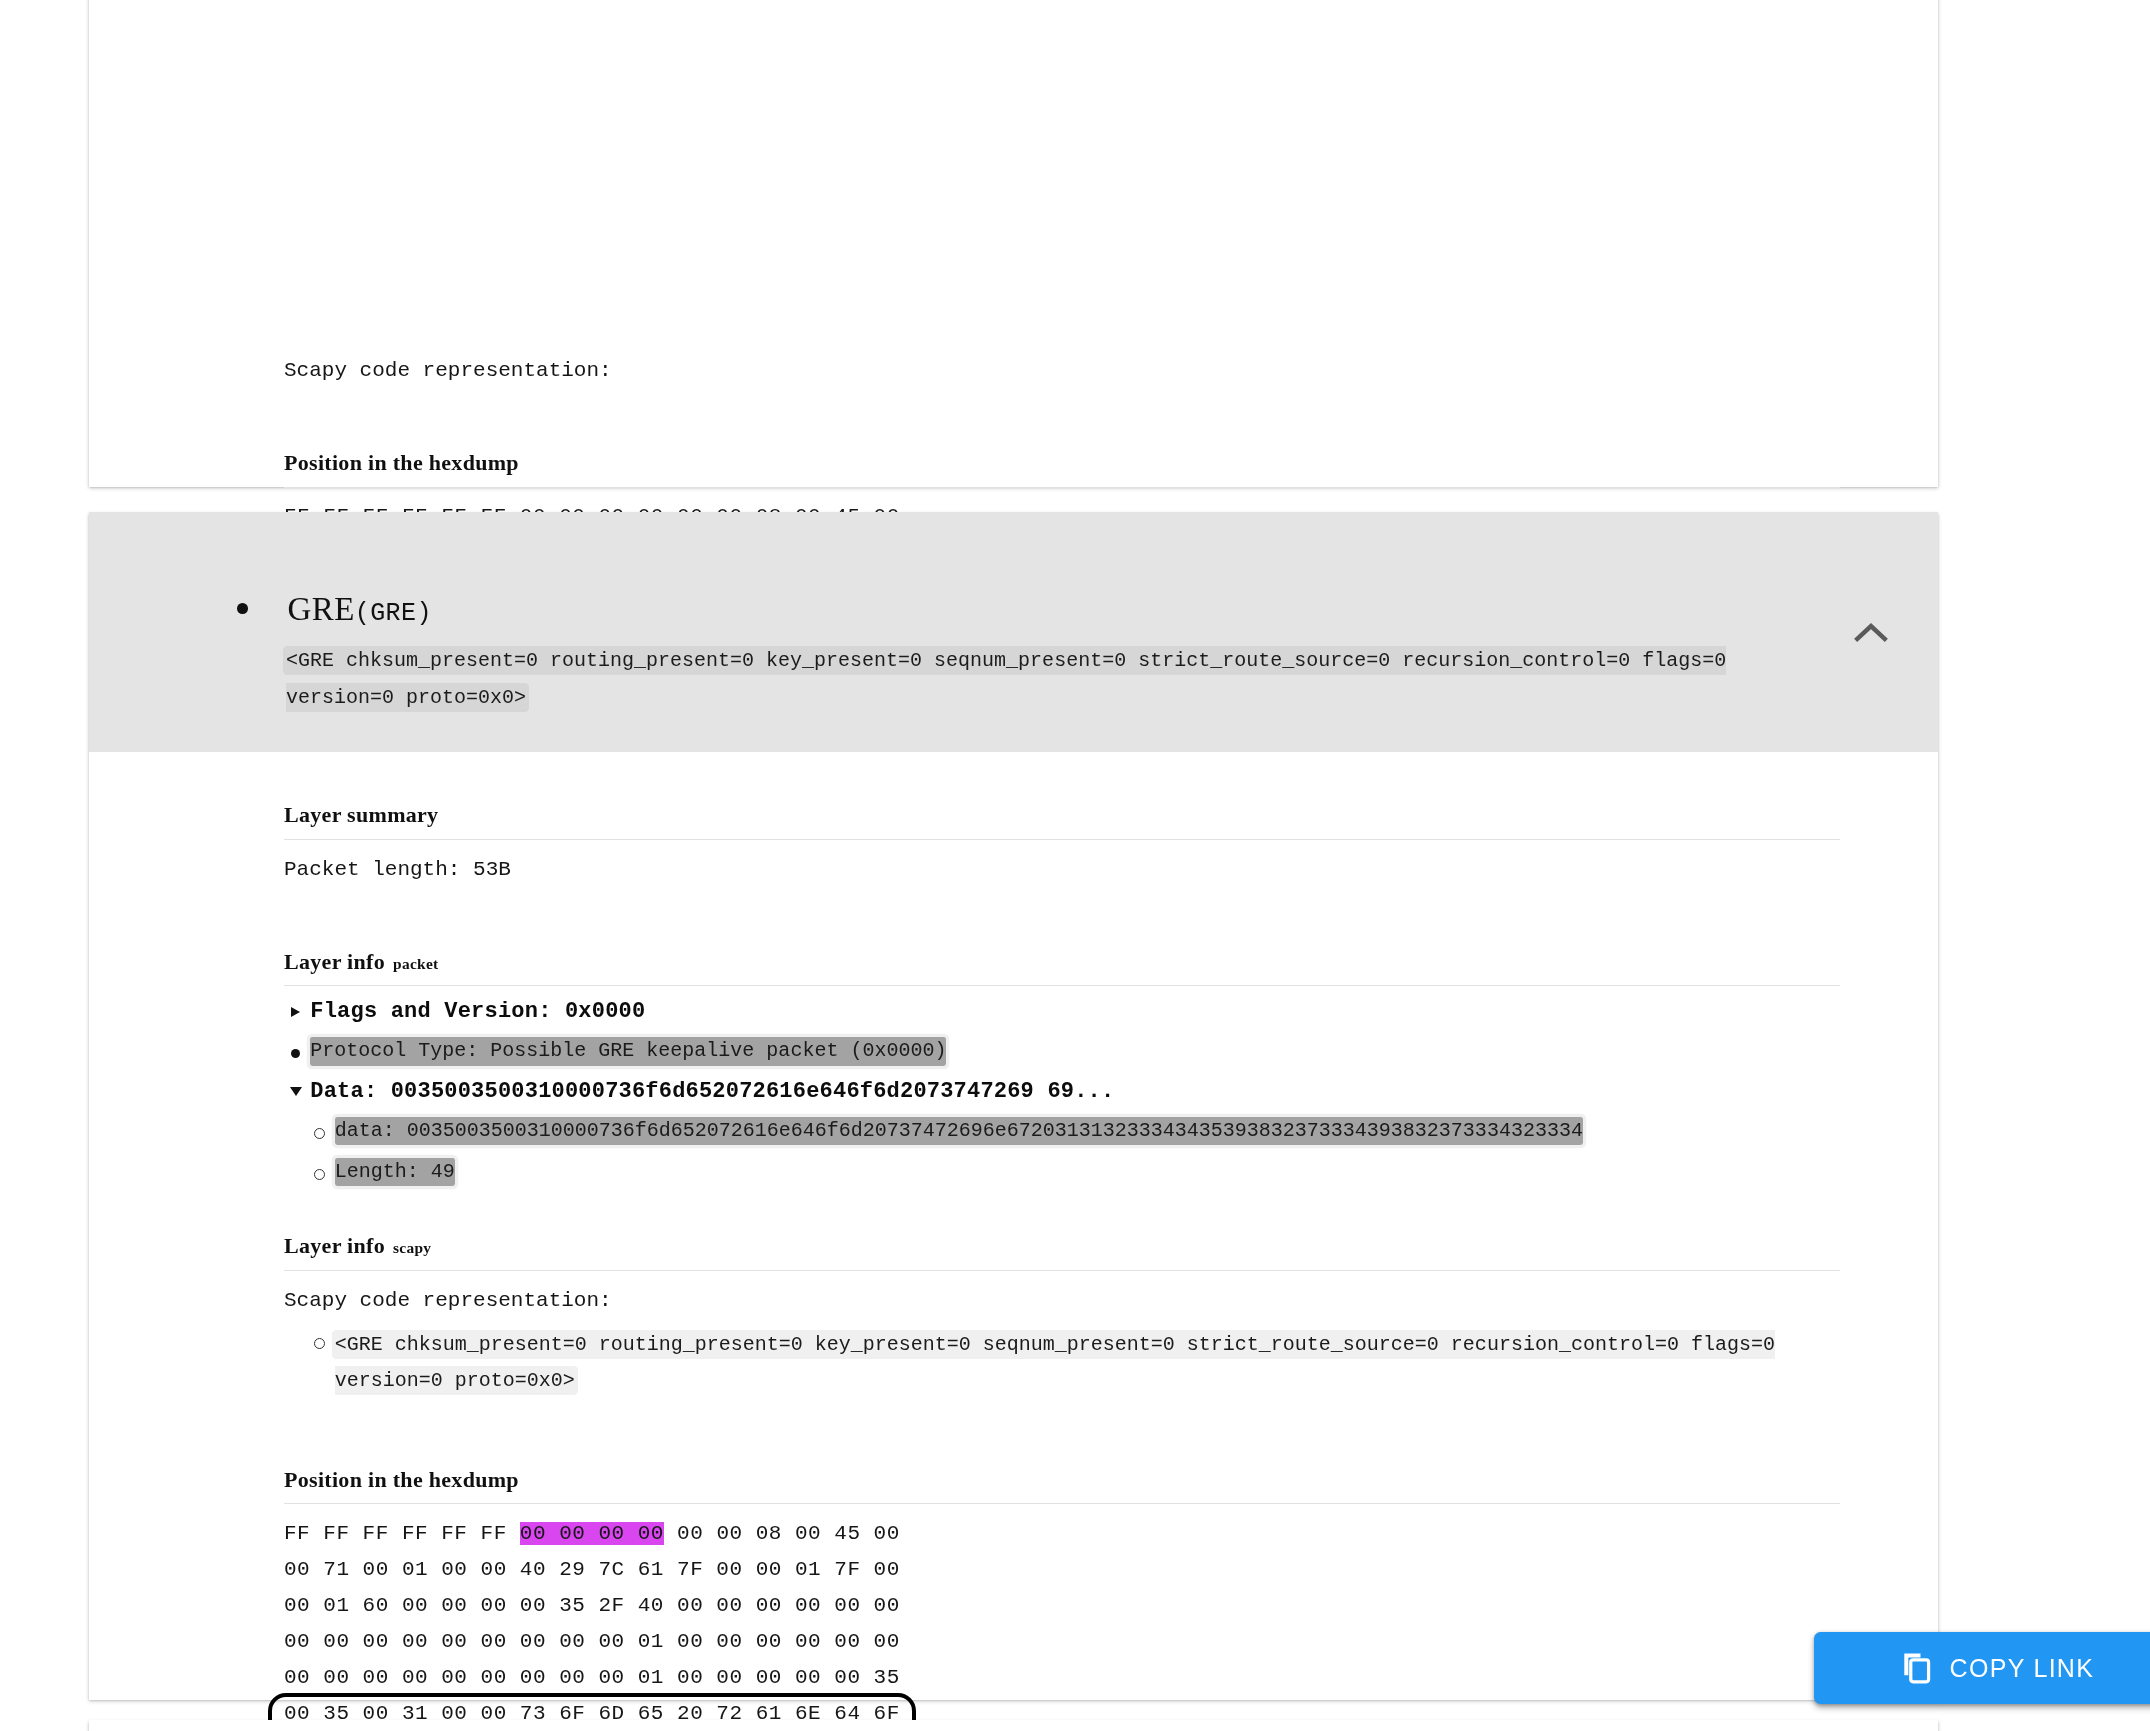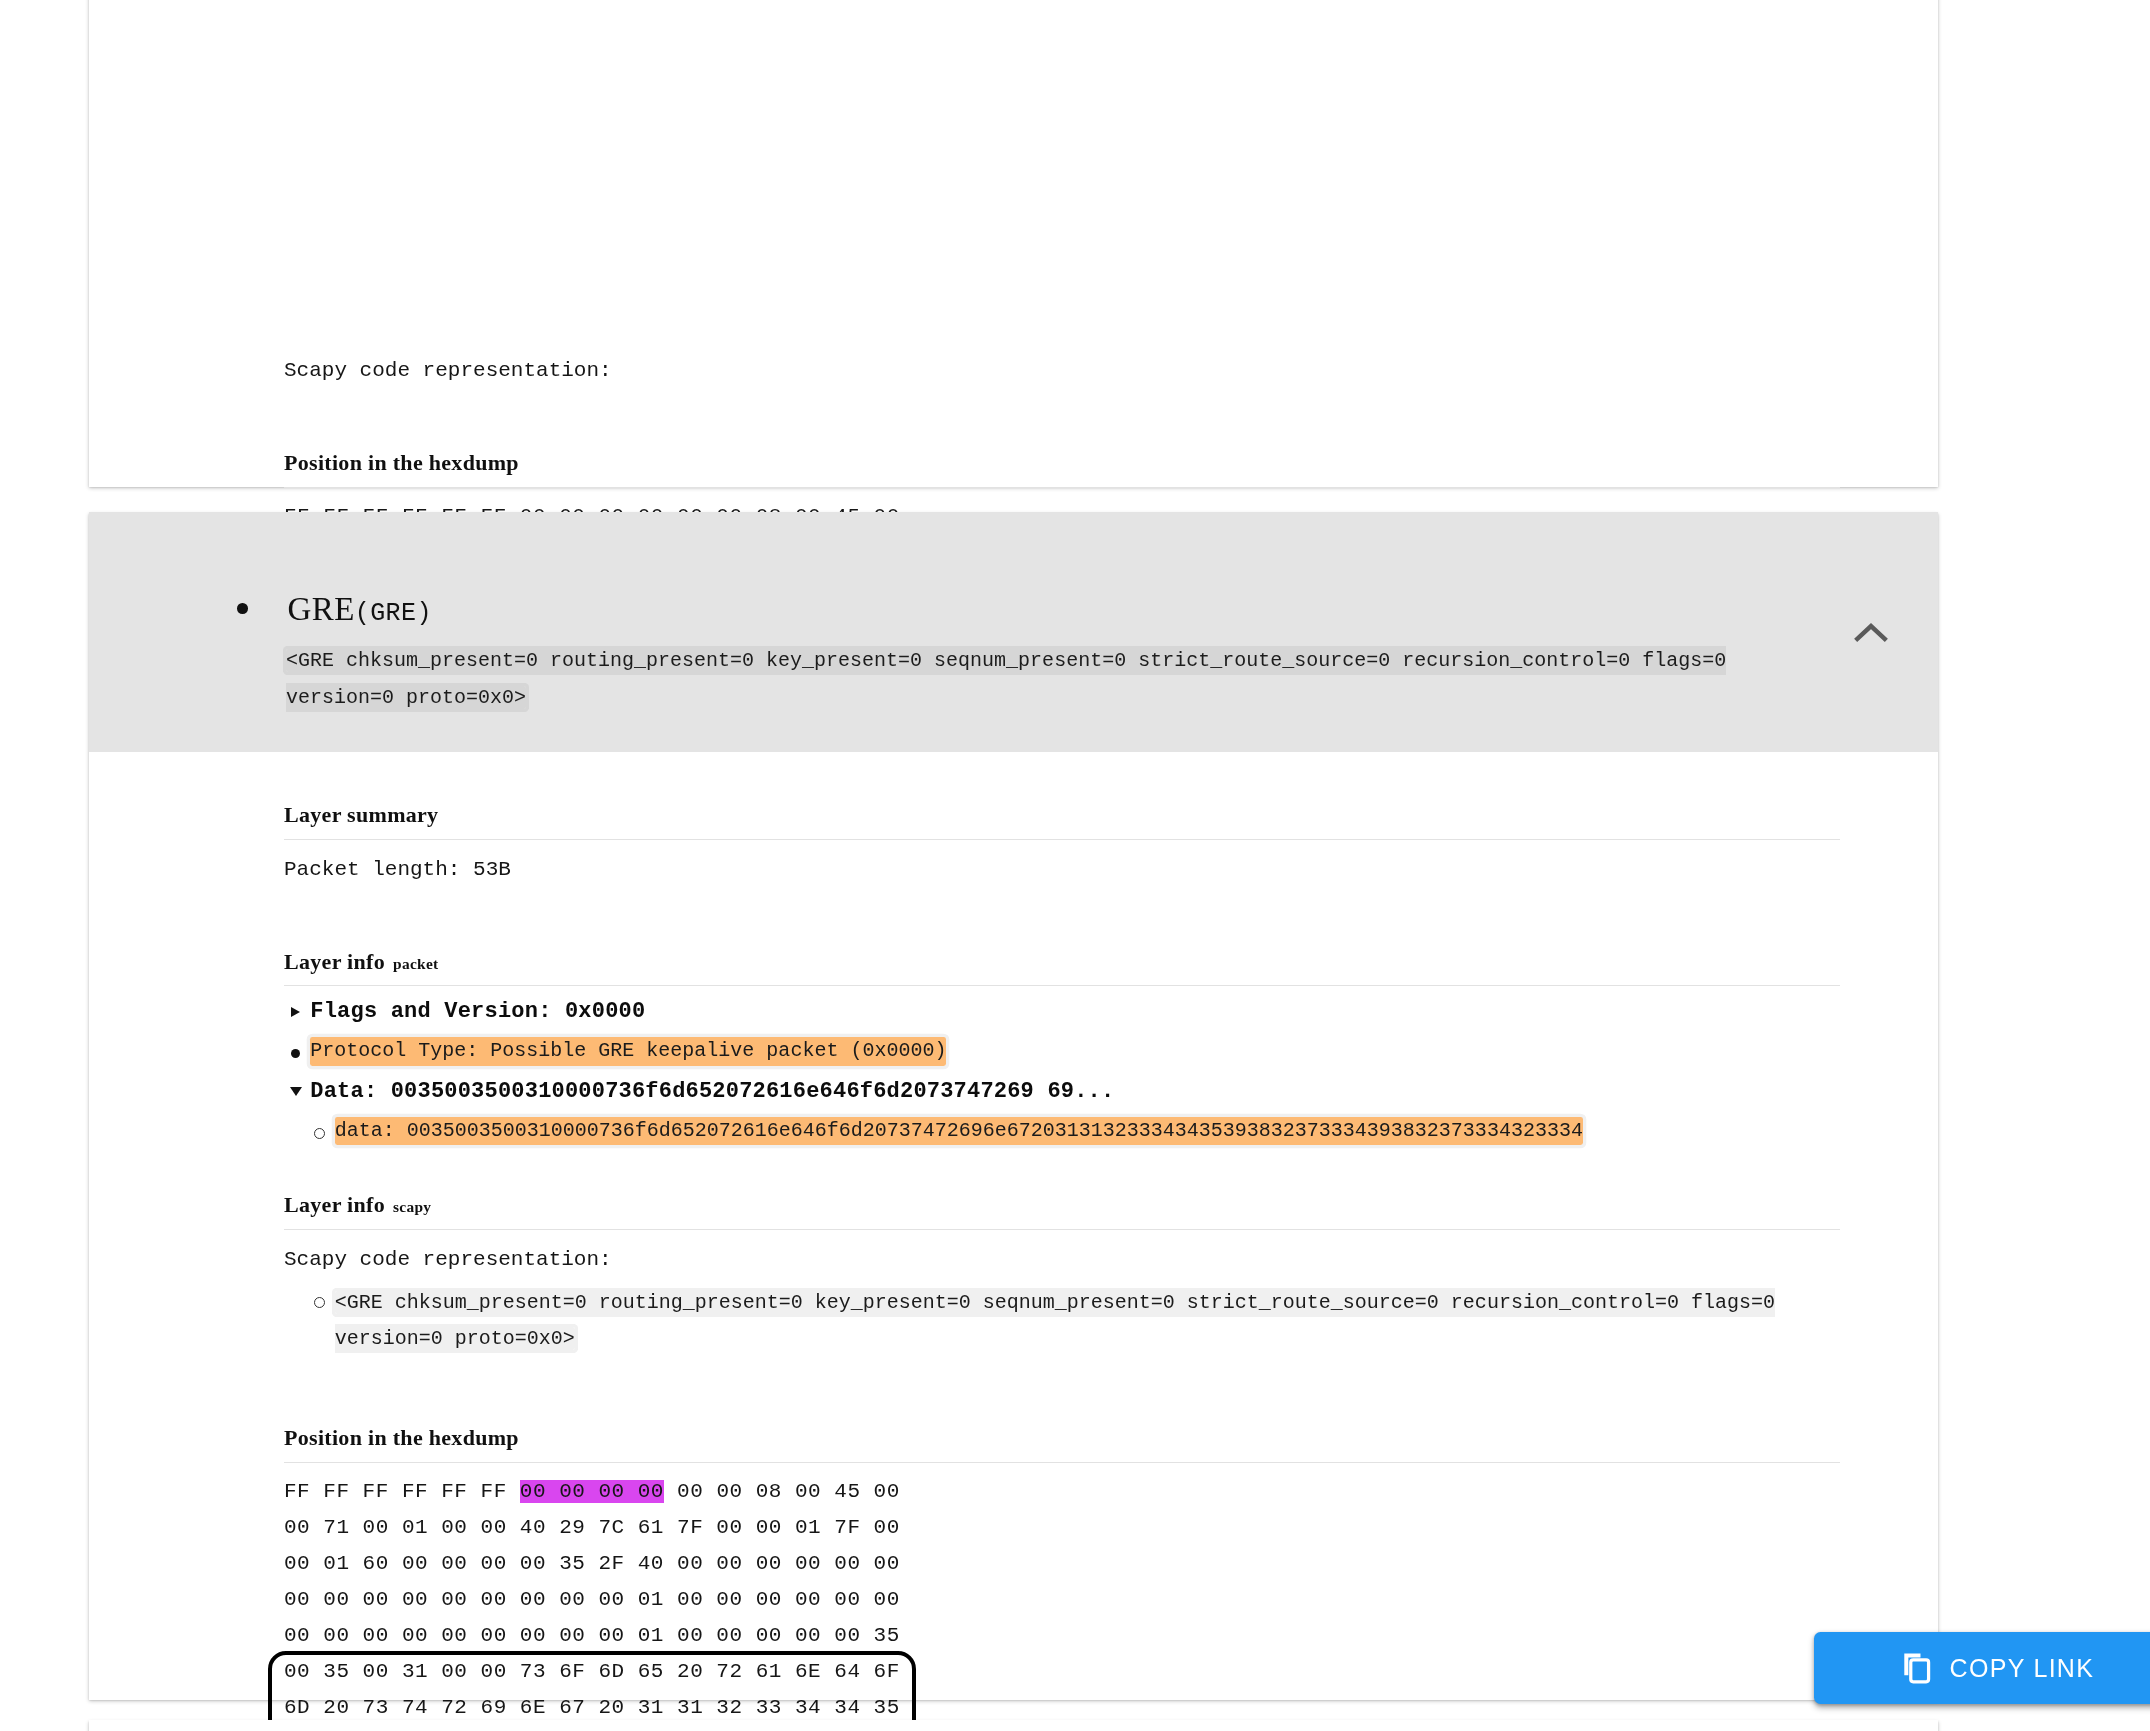--- a/index.html
+++ b/index.html
@@ -155,21 +155,21 @@
     font-family: "Liberation Mono", monospace;
     font-weight: bold;
     font-size: 22px;
     color: #0c0c0c;
     letter-spacing: 0.2px;
   }
   .tree-label-pill {
     font-family: "Liberation Mono", monospace;
     font-size: 20px;
     color: #1b1b1b;
-    background: #fdba74;
+    background: #a3a3a3;
     box-shadow: 0 0 0 3.3px #f0f0f0;
     border-radius: 2.4px;
     line-height: 28.4px;
   }
   .indent-1 { margin-left: 24.4px; }
 
   
   .scapy-item {
     display: flex;
     align-items: flex-start;
@@ -306,20 +306,24 @@
             <span class="tri dot"></span>
             <span class="tree-label-pill">Protocol Type: Possible GRE keepalive packet (0x0000)</span>
           </div>
           <div class="tree-row">
             <span class="tri down"></span>
             <span class="tree-label-bold">Data: 0035003500310000736f6d652072616e646f6d2073747269 69...</span>
           </div>
           <div class="tree-row indent-1">
             <span class="tri circle"></span>
             <span class="tree-label-pill">data: 0035003500310000736f6d652072616e646f6d20737472696e672031313233343435393832373334393832373334323334</span>
+          </div>
+          <div class="tree-row indent-1">
+            <span class="tri circle"></span>
+            <span class="tree-label-pill">Length: 49</span>
           </div>
         </div>
 
       <div class="spacer-md"></div>
 
       <div class="section-head">
         <span>Layer info</span><span class="sub">scapy</span>
       </div>
 
       <div class="plain-line">Scapy code representation:</div>

